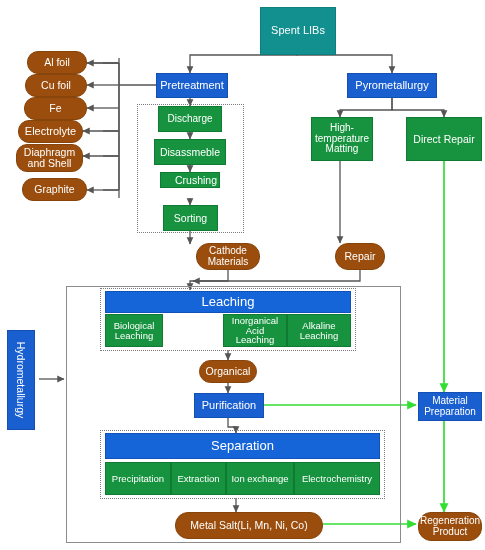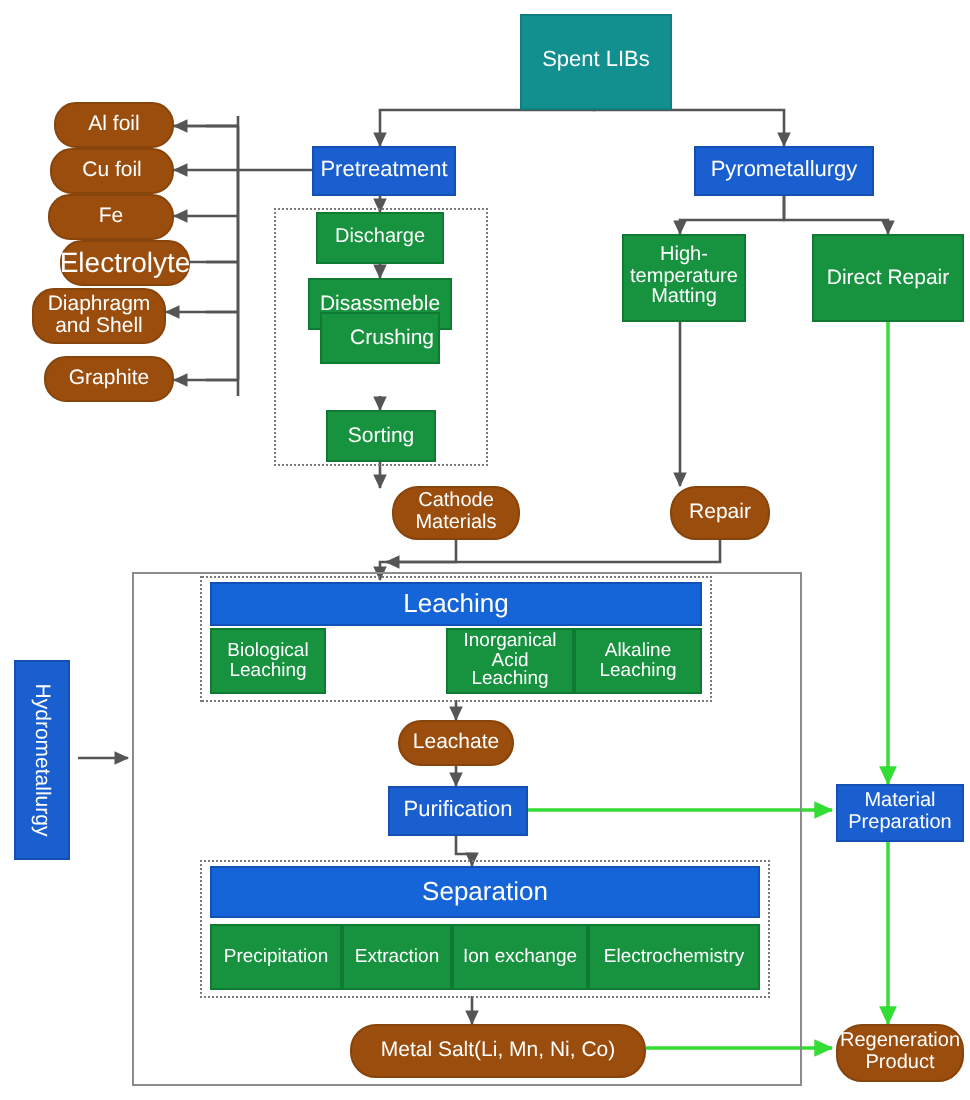--- a/index.html
+++ b/index.html
@@ -128,37 +128,37 @@
 
   <div class="node brown" style="left:27px;top:51px;width:60px;height:23px;font-size:10.5px;">
     <span class="lbl">Al foil</span>
   </div>
   <div class="node brown" style="left:25px;top:74px;width:62px;height:23px;font-size:10.5px;">
     <span class="lbl">Cu foil</span>
   </div>
   <div class="node brown" style="left:24px;top:97px;width:63px;height:23px;font-size:10.5px;">
     <span class="lbl">Fe</span>
   </div>
-  <div class="node brown" style="left:18px;top:120px;width:65px;height:23px;font-size:14px;margin-left:12px;">
+  <div class="node brown" style="left:18px;top:120px;width:65px;height:23px;font-size:11px;">
     <span class="lbl">Electrolyte</span>
   </div>
   <div class="node brown" style="left:16px;top:144px;width:67px;height:28px;font-size:10.5px;">
     <span class="lbl">Diaphragm and Shell</span>
   </div>
   <div class="node brown" style="left:22px;top:178px;width:65px;height:23px;font-size:10.5px;">
     <span class="lbl">Graphite</span>
   </div>
 
   <div class="node green" style="left:158px;top:106px;width:64px;height:26px;font-size:10px;">
     <span class="lbl">Discharge</span>
   </div>
   <div class="node green" style="left:154px;top:139px;width:72px;height:26px;font-size:10.5px;">
     <span class="lbl">Disassmeble</span>
   </div>
-  <div class="node green" style="left:160px;top:156px;width:60px;height:26px;font-size:10.5px;padding-left:12px;">
+  <div class="node green" style="left:160px;top:172px;width:60px;height:16px;font-size:10.5px;padding-left:12px;">
     <span class="lbl">Crushing</span>
   </div>
   <div class="node green" style="left:163px;top:205px;width:55px;height:26px;font-size:10.5px;">
     <span class="lbl">Sorting</span>
   </div>
 
   <div class="node green" style="left:311px;top:117px;width:62px;height:44px;font-size:10px;">
     <span class="lbl">High-temperature Matting</span>
   </div>
   <div class="node green" style="left:406px;top:117px;width:76px;height:44px;font-size:10.5px;">
@@ -179,21 +179,21 @@
     <span class="lbl">Biological Leaching</span>
   </div>
   <div class="node green" style="left:223px;top:314px;width:64px;height:33px;font-size:9.5px;">
     <span class="lbl">Inorganical Acid Leaching</span>
   </div>
   <div class="node green" style="left:287px;top:314px;width:64px;height:33px;font-size:9.5px;">
     <span class="lbl">Alkaline Leaching</span>
   </div>
 
   <div class="node brown pill" style="left:199px;top:360px;width:58px;height:23px;font-size:10.5px;">
-    <span class="lbl">Leachate</span>
+    <span class="lbl">Organical</span>
   </div>
 
   <div class="node blue" style="left:194px;top:393px;width:70px;height:25px;font-size:11px;">
     <span class="lbl">Purification</span>
   </div>
 
   <div class="node blue2" style="left:105px;top:433px;width:275px;height:26px;font-size:13px;">
     <span class="lbl">Separation</span>
   </div>
   <div class="node green" style="left:105px;top:462px;width:66px;height:33px;font-size:9.5px;">

